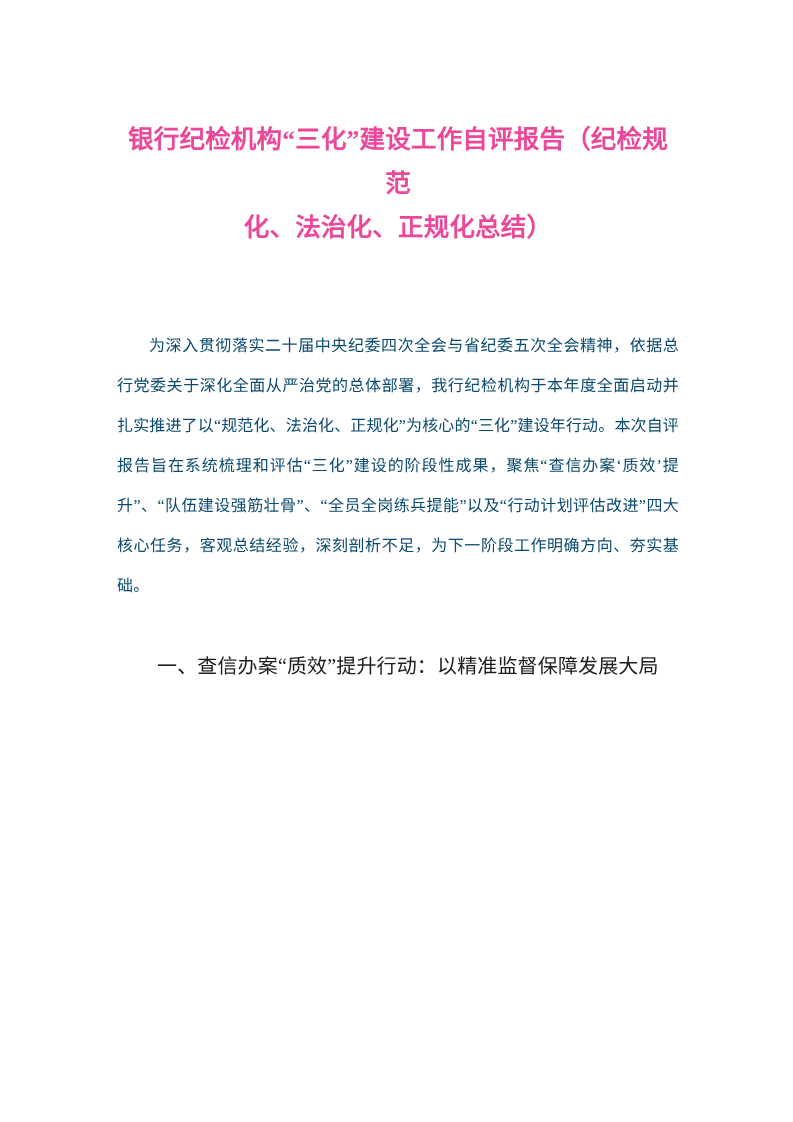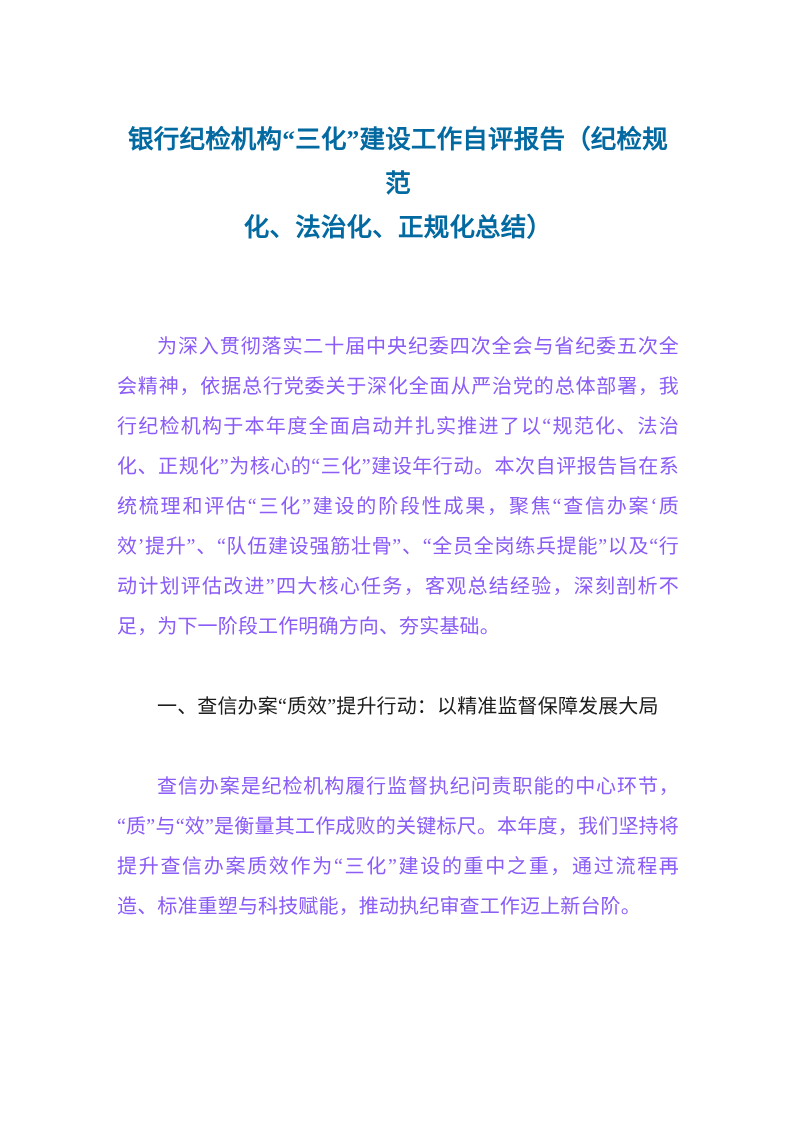--- a/index.html
+++ b/index.html
@@ -31,34 +31,34 @@
   }
 
   
   .doc-title {
     font-size: 25.5px;
     font-weight: bold;
     line-height: 44px;
     text-align: center;
     letter-spacing: 0.2px;
     margin: 0 0 0 0;
-    color: #0369a1;
+    color: #ec4899;
   }
 
   
   .para {
-    font-size: 20px;
+    font-size: 16px;
     line-height: 40px;
     text-align: justify;
     text-align-last: left;
     text-justify: inter-ideograph;
     text-indent: 2em;
     margin: 0;
     letter-spacing: 0.15px;
-    color: #8b5cf6;
+    color: #0c4a6e;
   }
   .heading-para {
     font-size: 20px;
     line-height: 40px;
     text-align: justify;
     text-align-last: left;
     text-justify: inter-ideograph;
     text-indent: 2em;
     margin: 0;
     letter-spacing: 0.15px;
@@ -84,16 +84,15 @@
     <div class="spacer-title-body"></div>
 
     <p class="para">为深入贯彻落实二十届中央纪委四次全会与省纪委五次全会精神，依据总行党委关于深化全面从严治党的总体部署，我行纪检机构于本年度全面启动并扎实推进了以“规范化、法治化、正规化”为核心的“三化”建设年行动。本次自评报告旨在系统梳理和评估“三化”建设的阶段性成果，聚焦“查信办案‘质效’提升”、“队伍建设强筋壮骨”、“全员全岗练兵提能”以及“行动计划评估改进”四大核心任务，客观总结经验，深刻剖析不足，为下一阶段工作明确方向、夯实基础。</p>
 
     <div class="spacer-block"></div>
 
     <p class="heading-para">一、查信办案“质效”提升行动：以精准监督保障发展大局</p>
 
     <div class="spacer-block"></div>
 
-    <p class="para">查信办案是纪检机构履行监督执纪问责职能的中心环节，“质”与“效”是衡量其工作成败的关键标尺。本年度，我们坚持将提升查信办案质效作为“三化”建设的重中之重，通过流程再造、标准重塑与科技赋能，推动执纪审查工作迈上新台阶。</p>
 
   </div>
 </div>
 
 </body></html>

